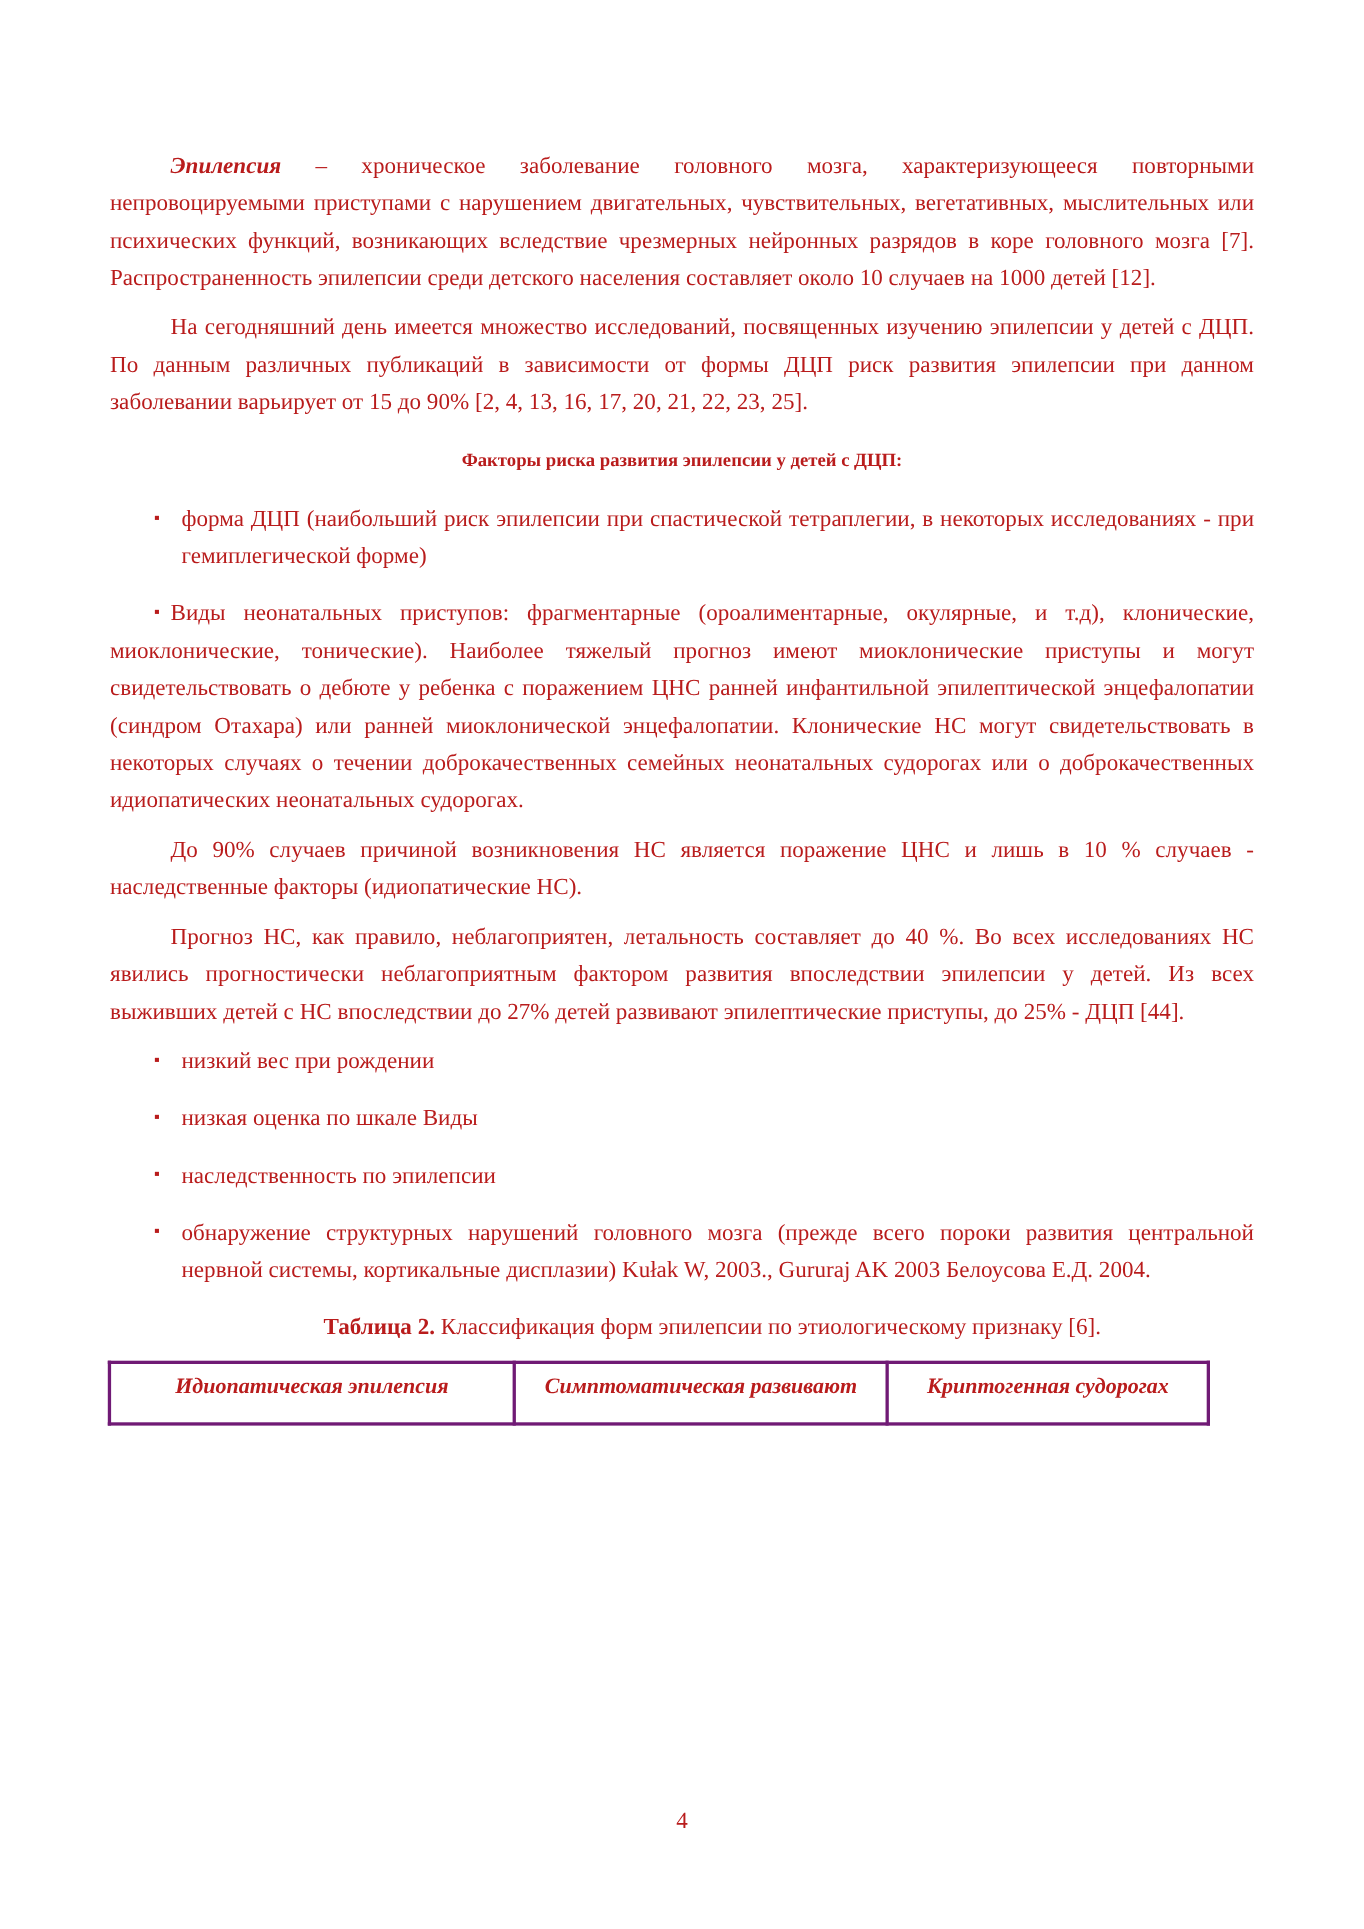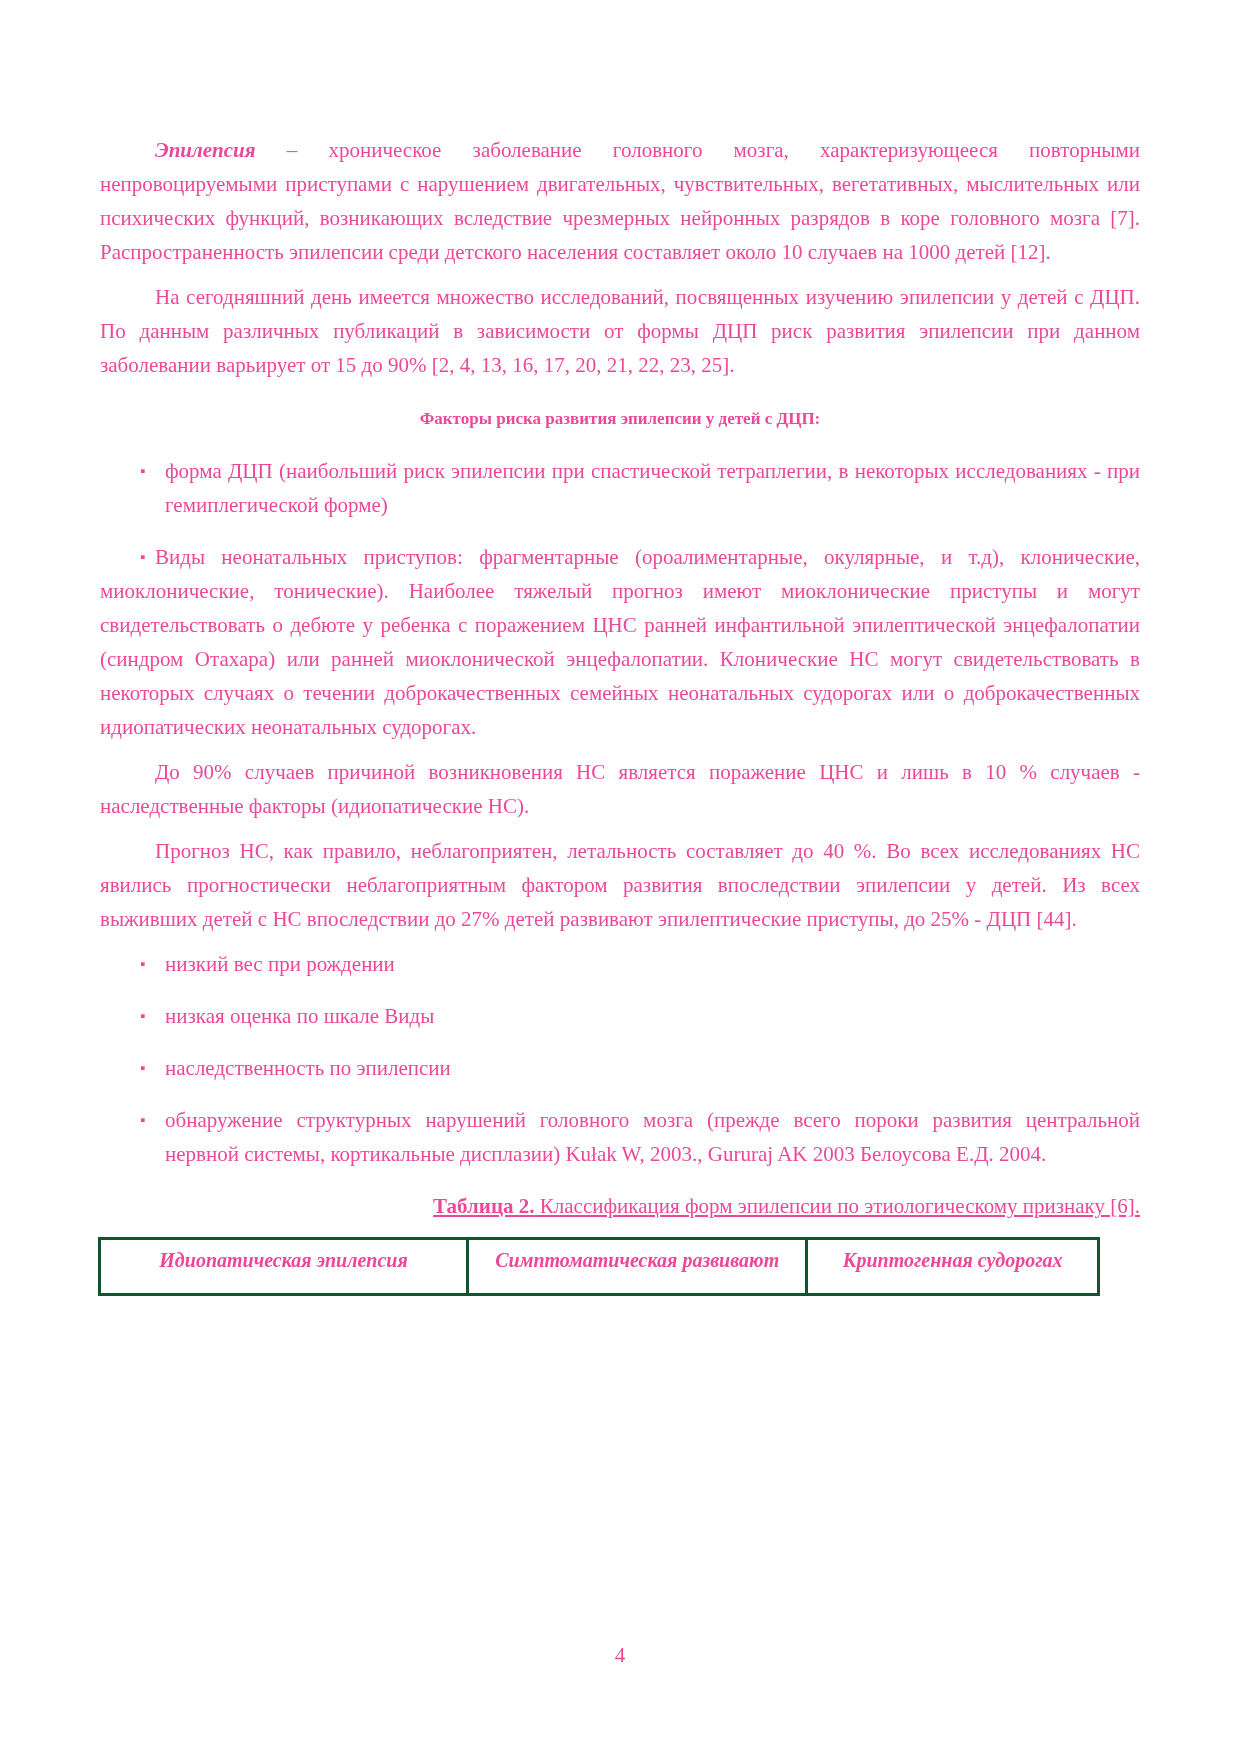--- a/index.html
+++ b/index.html
@@ -5,21 +5,21 @@
   html, body {
     margin: 0;
     padding: 0;
     background: #ffffff;
   }
   .page {
     position: relative;
     width: 1240px;
     height: 1754px;
     background: #ffffff;
-    color: #ec4899;
+    color: #b91c1c;
     font-family: "Liberation Serif", "DejaVu Serif", serif;
     font-size: 21px;
     line-height: 34px;
     box-sizing: border-box;
     padding: 133px 100px 0 100px;
     overflow: hidden;
   }
   p.body {
     margin: 0 0 11px 0;
     text-align: justify;
@@ -48,32 +48,31 @@
   }
   ul.sq-list li .marker {
     position: absolute;
     left: 40px;
     top: 0;
     font-size: 15px;
     line-height: 34px;
   }
   p.caption {
     margin: 14px 0 14px 0;
-    text-align: right;
+    text-align: center;
     text-indent: 55px;
-    text-decoration: underline;
   }
   table.etio {
     border-collapse: collapse;
     width: 1002px;
     margin-left: -2px;
     table-layout: fixed;
   }
   table.etio th {
-    border: 3px solid #14532d;
+    border: 3px solid #701a75;
     font-weight: bold;
     font-style: italic;
     font-size: 20px;
     text-align: center;
     vertical-align: top;
     padding: 3px 6px 16px 6px;
   }
   .col1 { width: 37%; }
   .col2 { width: 34%; }
   .col3 { width: 29%; }

